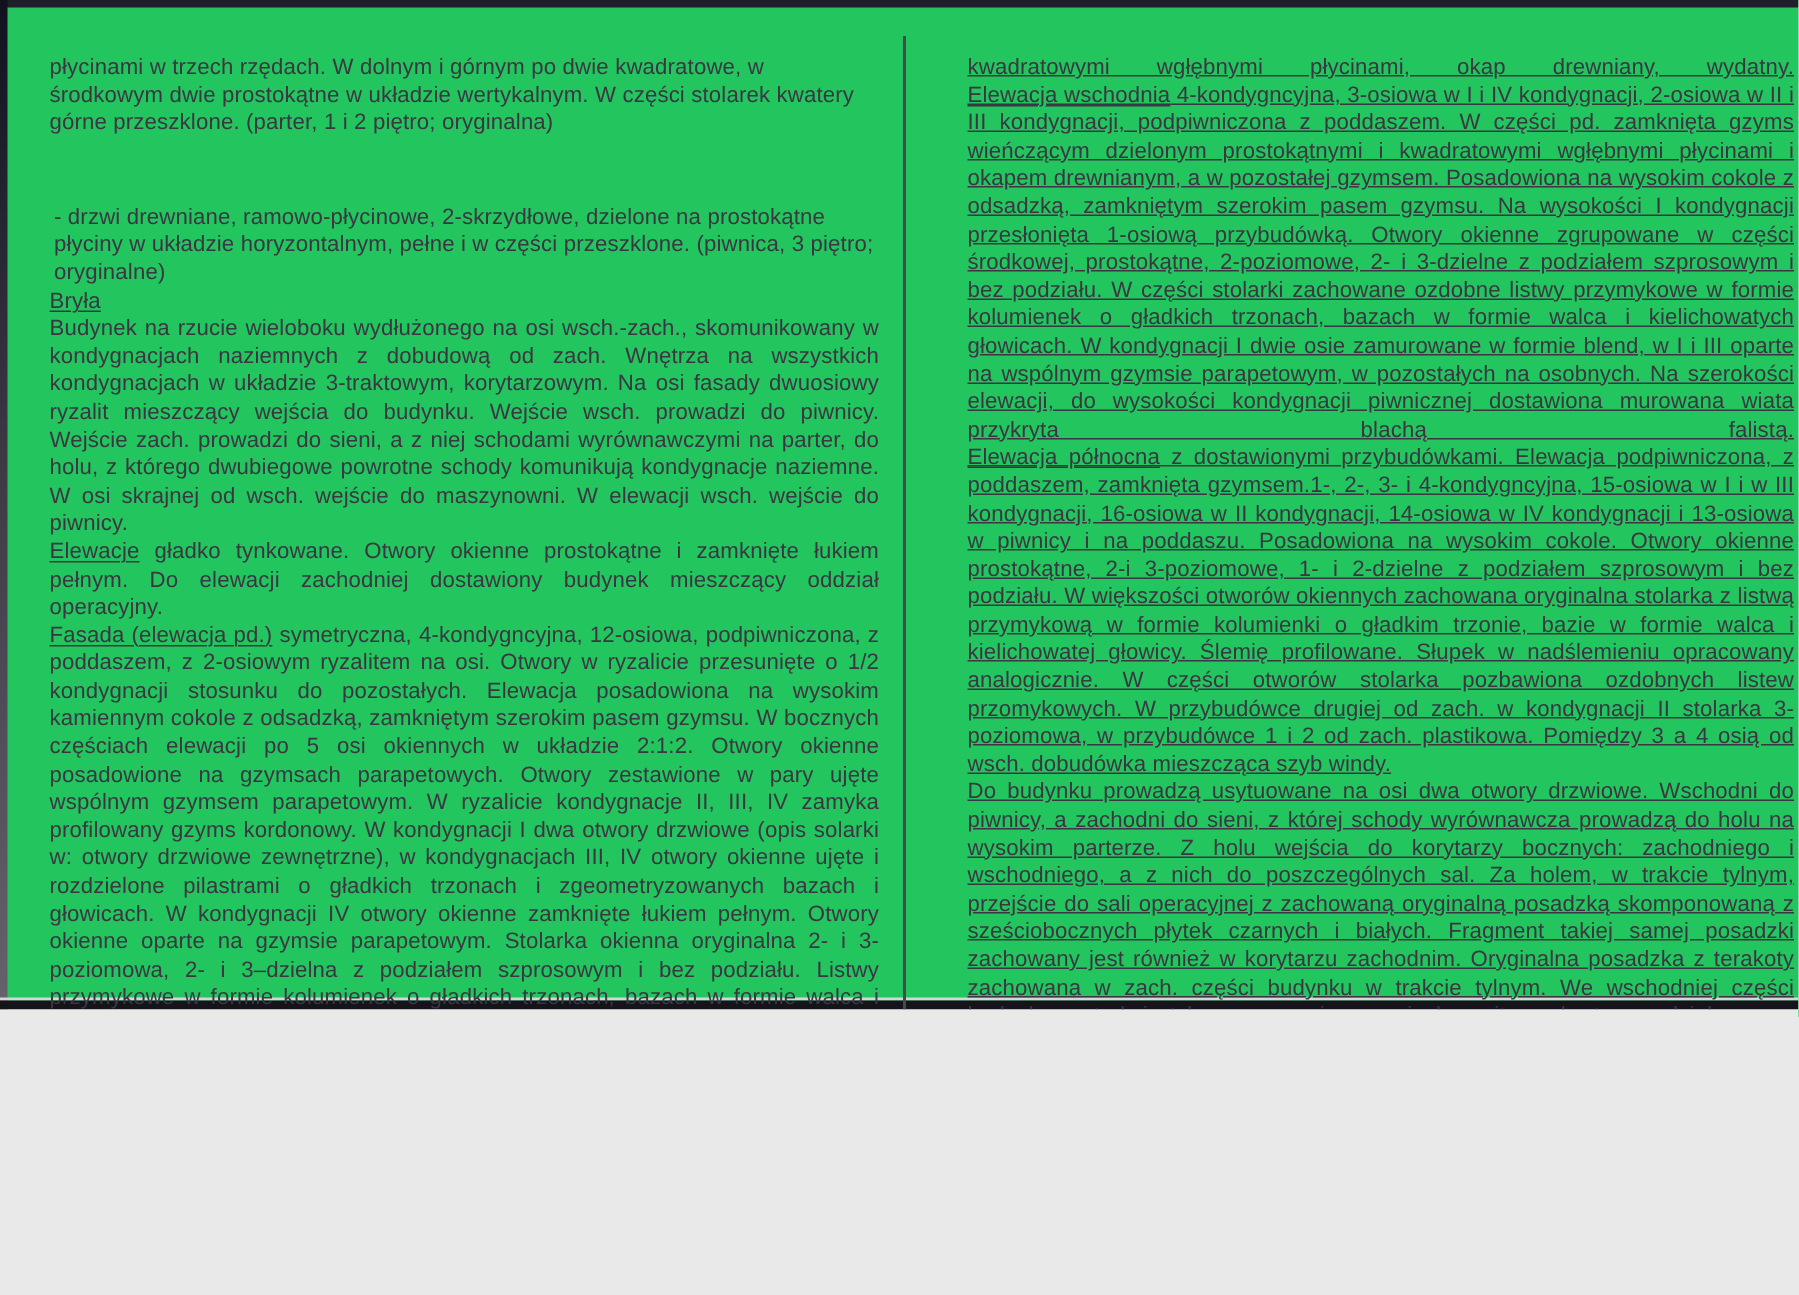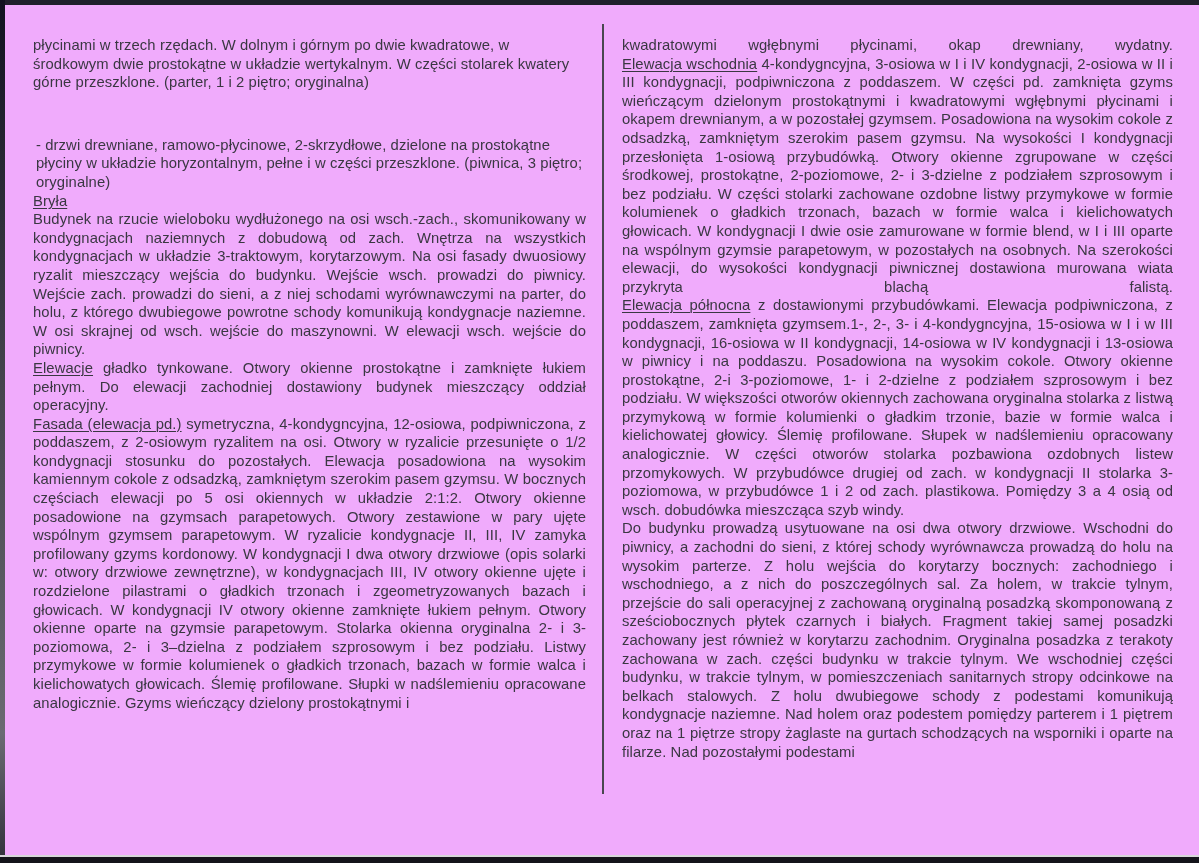--- a/index.html
+++ b/index.html
@@ -1,20 +1,20 @@
 <!DOCTYPE html>
 <html><head>
 <meta charset="utf-8">
 <style>
   html, body { margin: 0; padding: 0; background: #e9e9e9; }
   .page {
     position: relative;
     width: 1199px;
-    height: 863px;
-    background: #f0abfc;
+    height: 673px;
+    background: #22c55e;
     overflow: hidden;
     font-family: "Liberation Sans", sans-serif;
     color: #3a3742;
   }
   
   .edge-top    { position: absolute; left: 0; top: 0; width: 1199px; height: 5px; background: #201f2c; }
   .edge-left   { position: absolute; left: 0; top: 0; width: 5px; height: 863px;
                  background: linear-gradient(#121120, #45444e 45%, #6b6a73 85%, #31303a); }
   .edge-bottom { position: absolute; left: 0; bottom: 0; width: 1199px; height: 6px; background: #14141a; }
   .edge-bottom-light { position: absolute; left: 0; bottom: 6px; width: 1199px; height: 2px; background: #d6d6d9; }
@@ -27,21 +27,21 @@
   }
 
   .col {
     position: absolute;
     top: 36px;
     font-size: 14.8px;
     line-height: 18.6px;
     letter-spacing: 0.1px;
   }
   .col-left  { left: 33px;  width: 553px; }
-  .col-right { left: 622px; width: 551px; }
+  .col-right { left: 645px; width: 551px; text-decoration: underline; }
 
   p { margin: 0; padding: 0; }
   .just     { text-align: justify; }
   .just-all { text-align: justify; text-align-last: justify; }
   .plain    { text-align: left; }
   .dash     { padding-left: 3px; margin-top: 44px; }
   .head, .u {
     text-decoration: underline;
     text-decoration-thickness: 1px;
     text-underline-offset: 2px;

